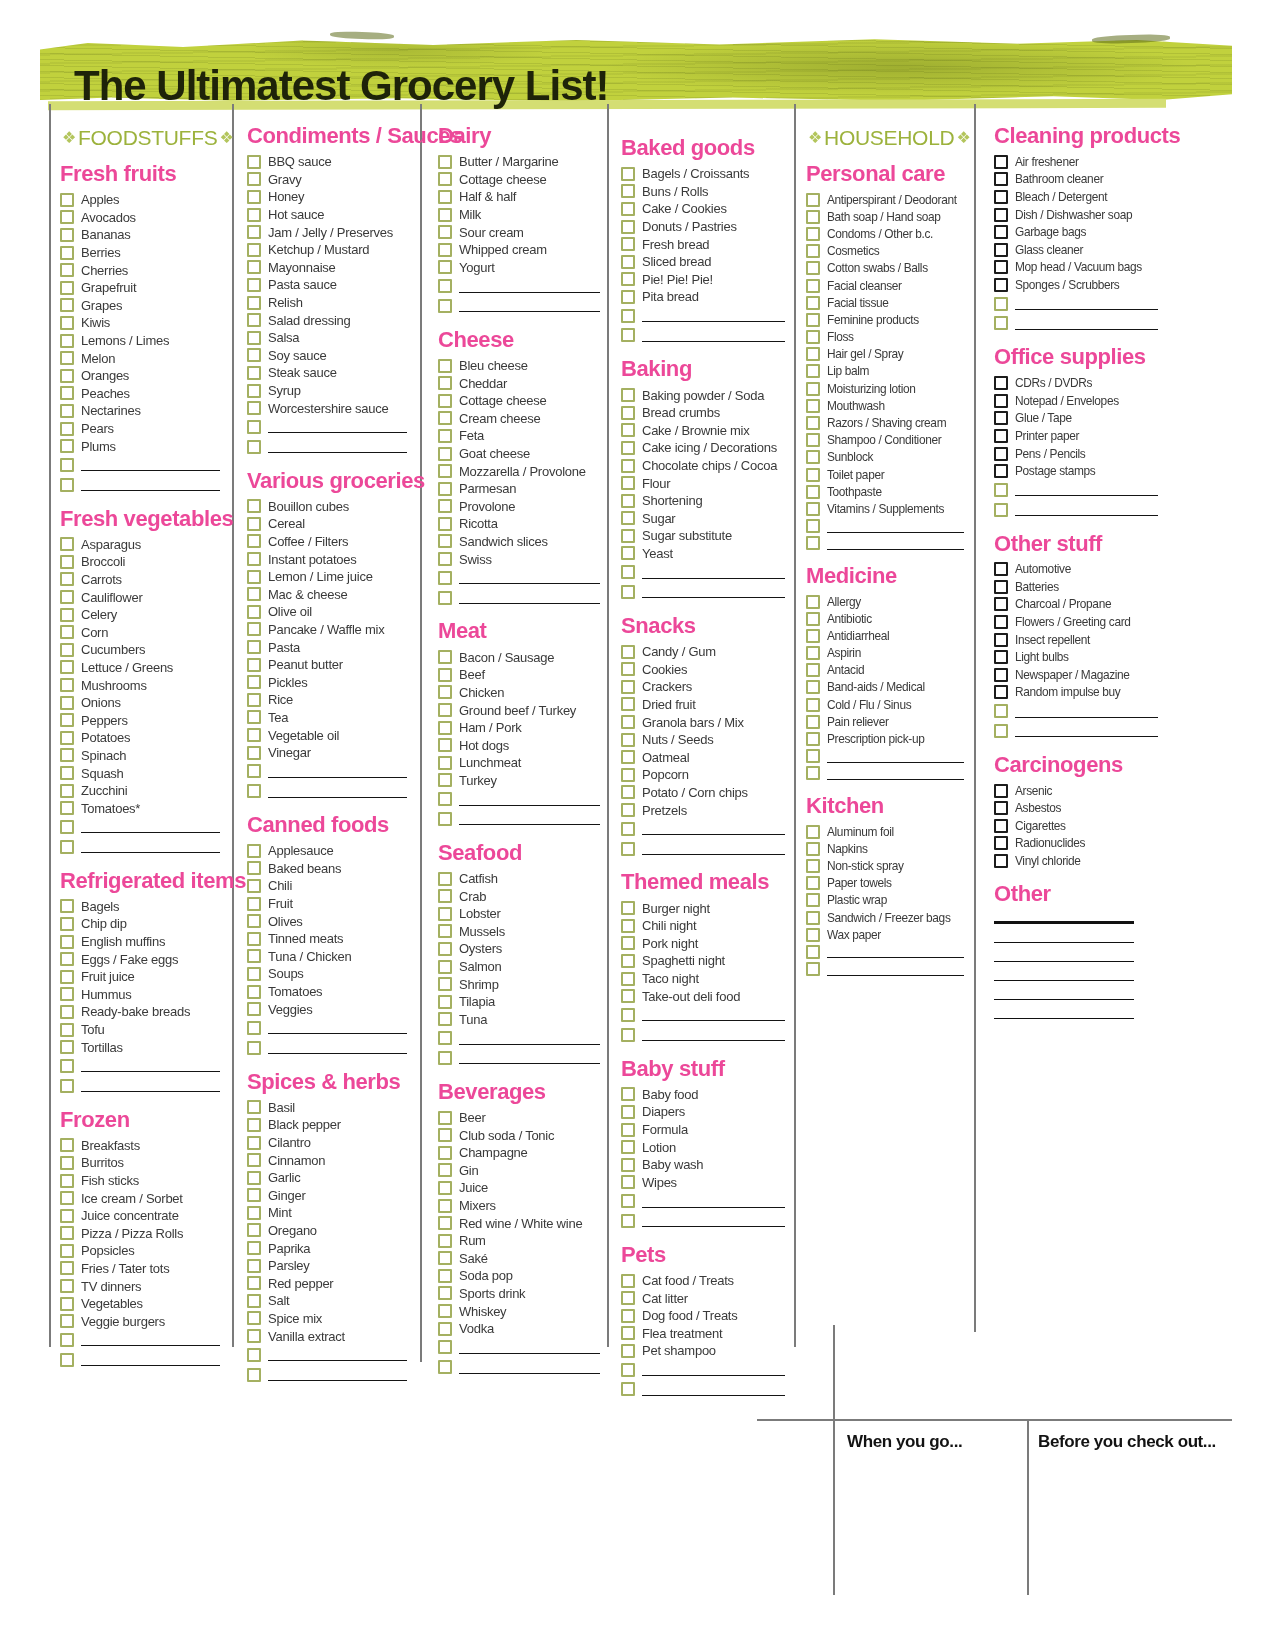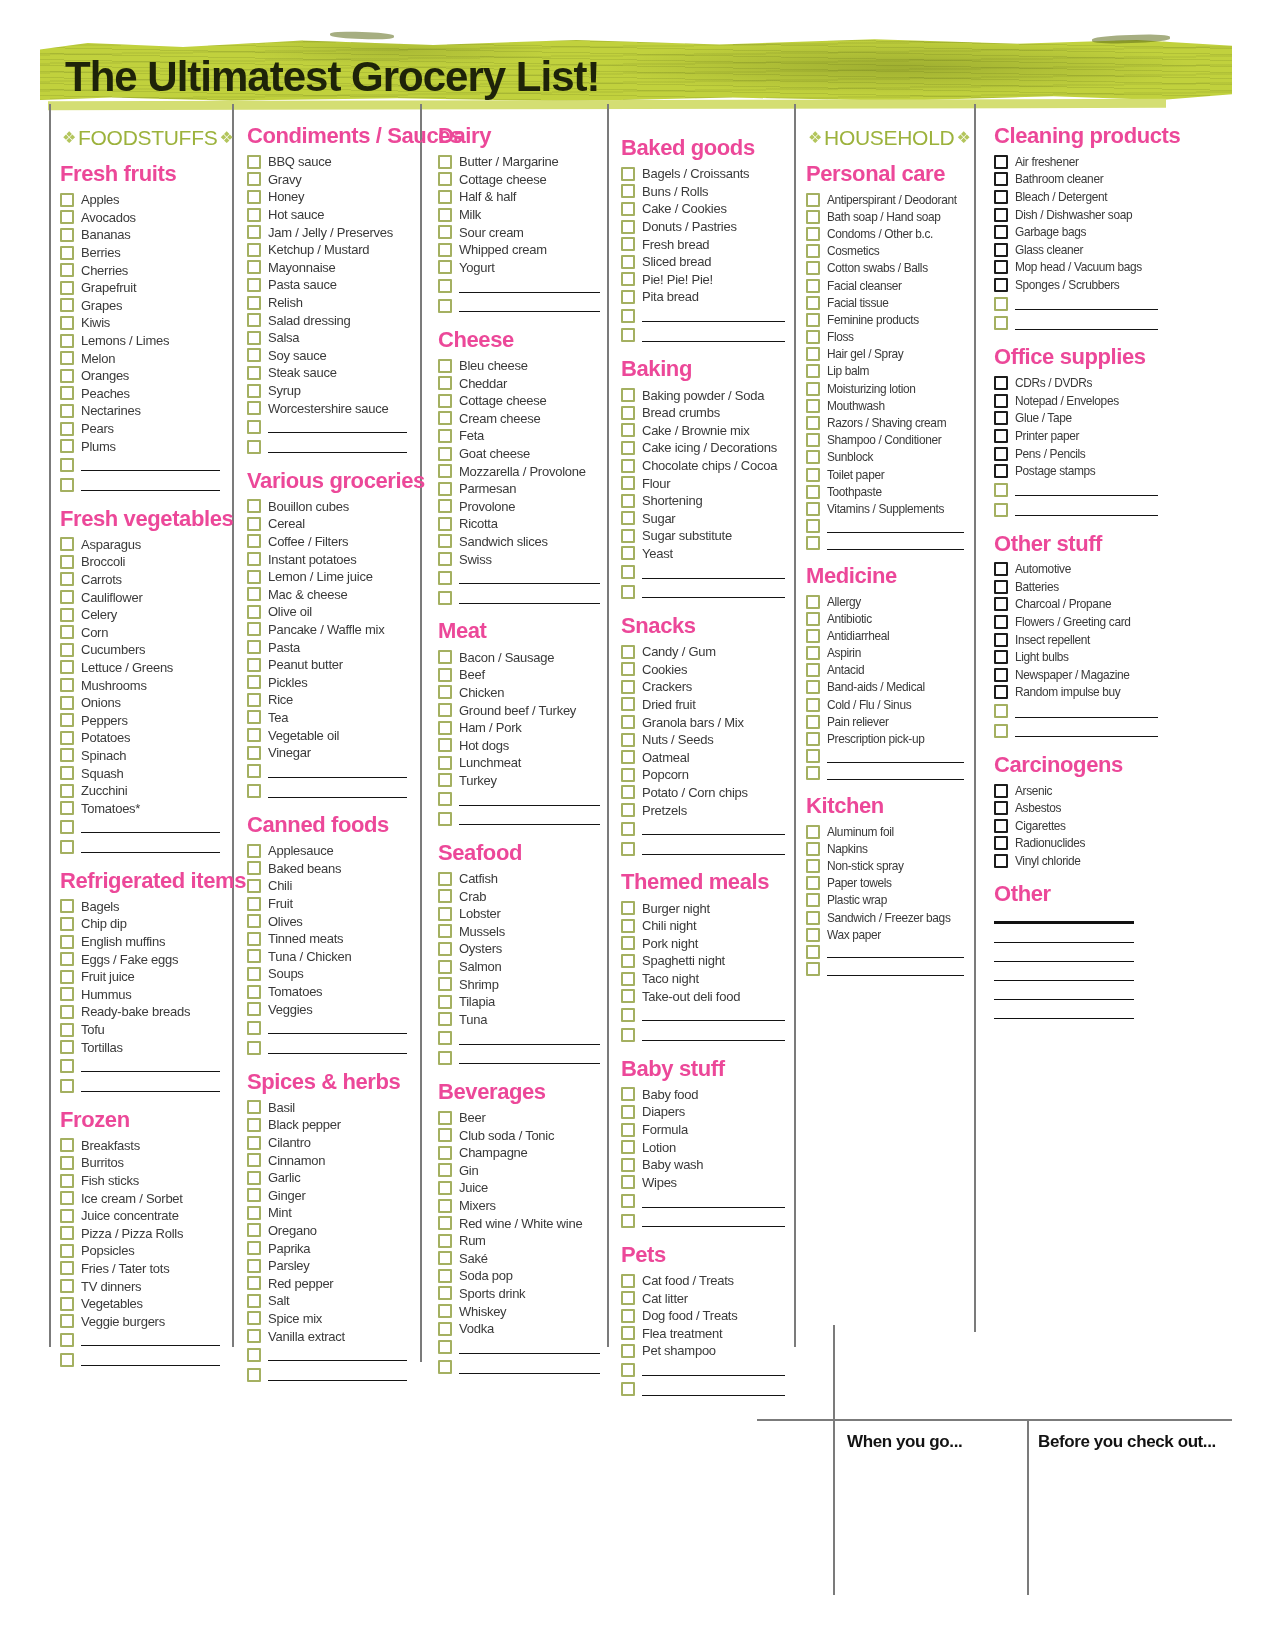--- a/index.html
+++ b/index.html
@@ -15,21 +15,21 @@
       radial-gradient(ellipse 220px 24px at 30% 20%, rgba(70,85,15,.18), transparent 70%),
       repeating-linear-gradient(1.2deg, rgba(85,100,20,.16) 0 1px, transparent 1px 6px),
       repeating-linear-gradient(-0.8deg, rgba(120,135,35,.14) 0 2px, transparent 2px 9px);
     clip-path:polygon(0 18%,4% 8%,12% 14%,22% 4%,33% 11%,45% 3%,57% 10%,70% 2%,82% 9%,92% 3%,100% 12%,
                       100% 88%,94% 97%,85% 91%,72% 98%,58% 93%,44% 99%,30% 94%,16% 98%,6% 93%,0 97%);}
   .smudge{position:absolute;background:#5c6c1a;opacity:.55;border-radius:40%;}
   .smudge.a{left:330px;top:32px;width:64px;height:7px;transform:rotate(2deg);}
   .smudge.b{left:1092px;top:35px;width:78px;height:8px;transform:rotate(-2deg);}
   .banner-strip{position:absolute;left:48px;top:100px;width:1118px;height:9px;
     background:#d4de73;transform:skewY(-.12deg);}
-  .page-title{position:absolute;left:60px;top:48px;margin:5px;
+  .page-title{position:absolute;left:60px;top:48px;margin:14px;
     font-size:42px;font-weight:bold;letter-spacing:-1px;color:#1e2309;white-space:nowrap;}
 
   
   .vline{position:absolute;width:2px;background:#7b7b7b;}
   .vl0{left:49px;top:104px;height:1243px;}
   .vl1{left:232px;top:104px;height:1243px;}
   .vl2{left:420px;top:104px;height:1258px;}
   .vl3{left:607px;top:104px;height:1243px;}
   .vl4{left:794px;top:104px;height:1243px;}
   .vl5{left:974px;top:104px;height:1228px;}

